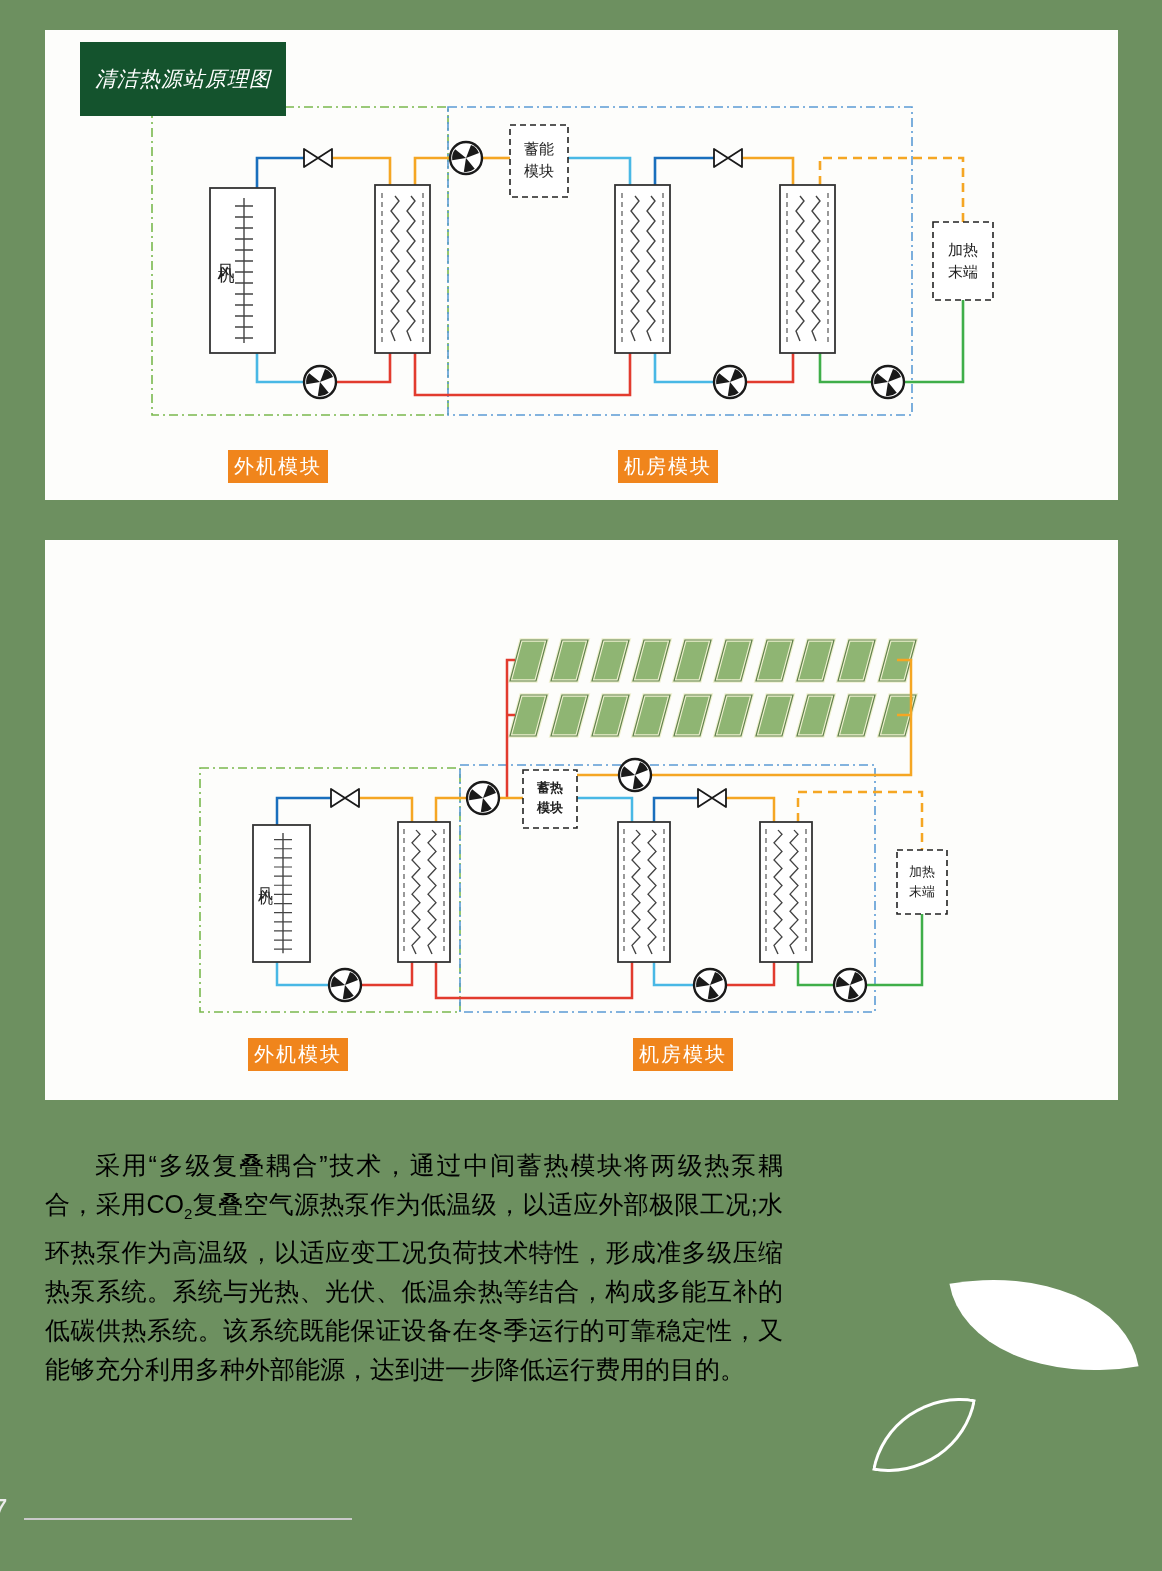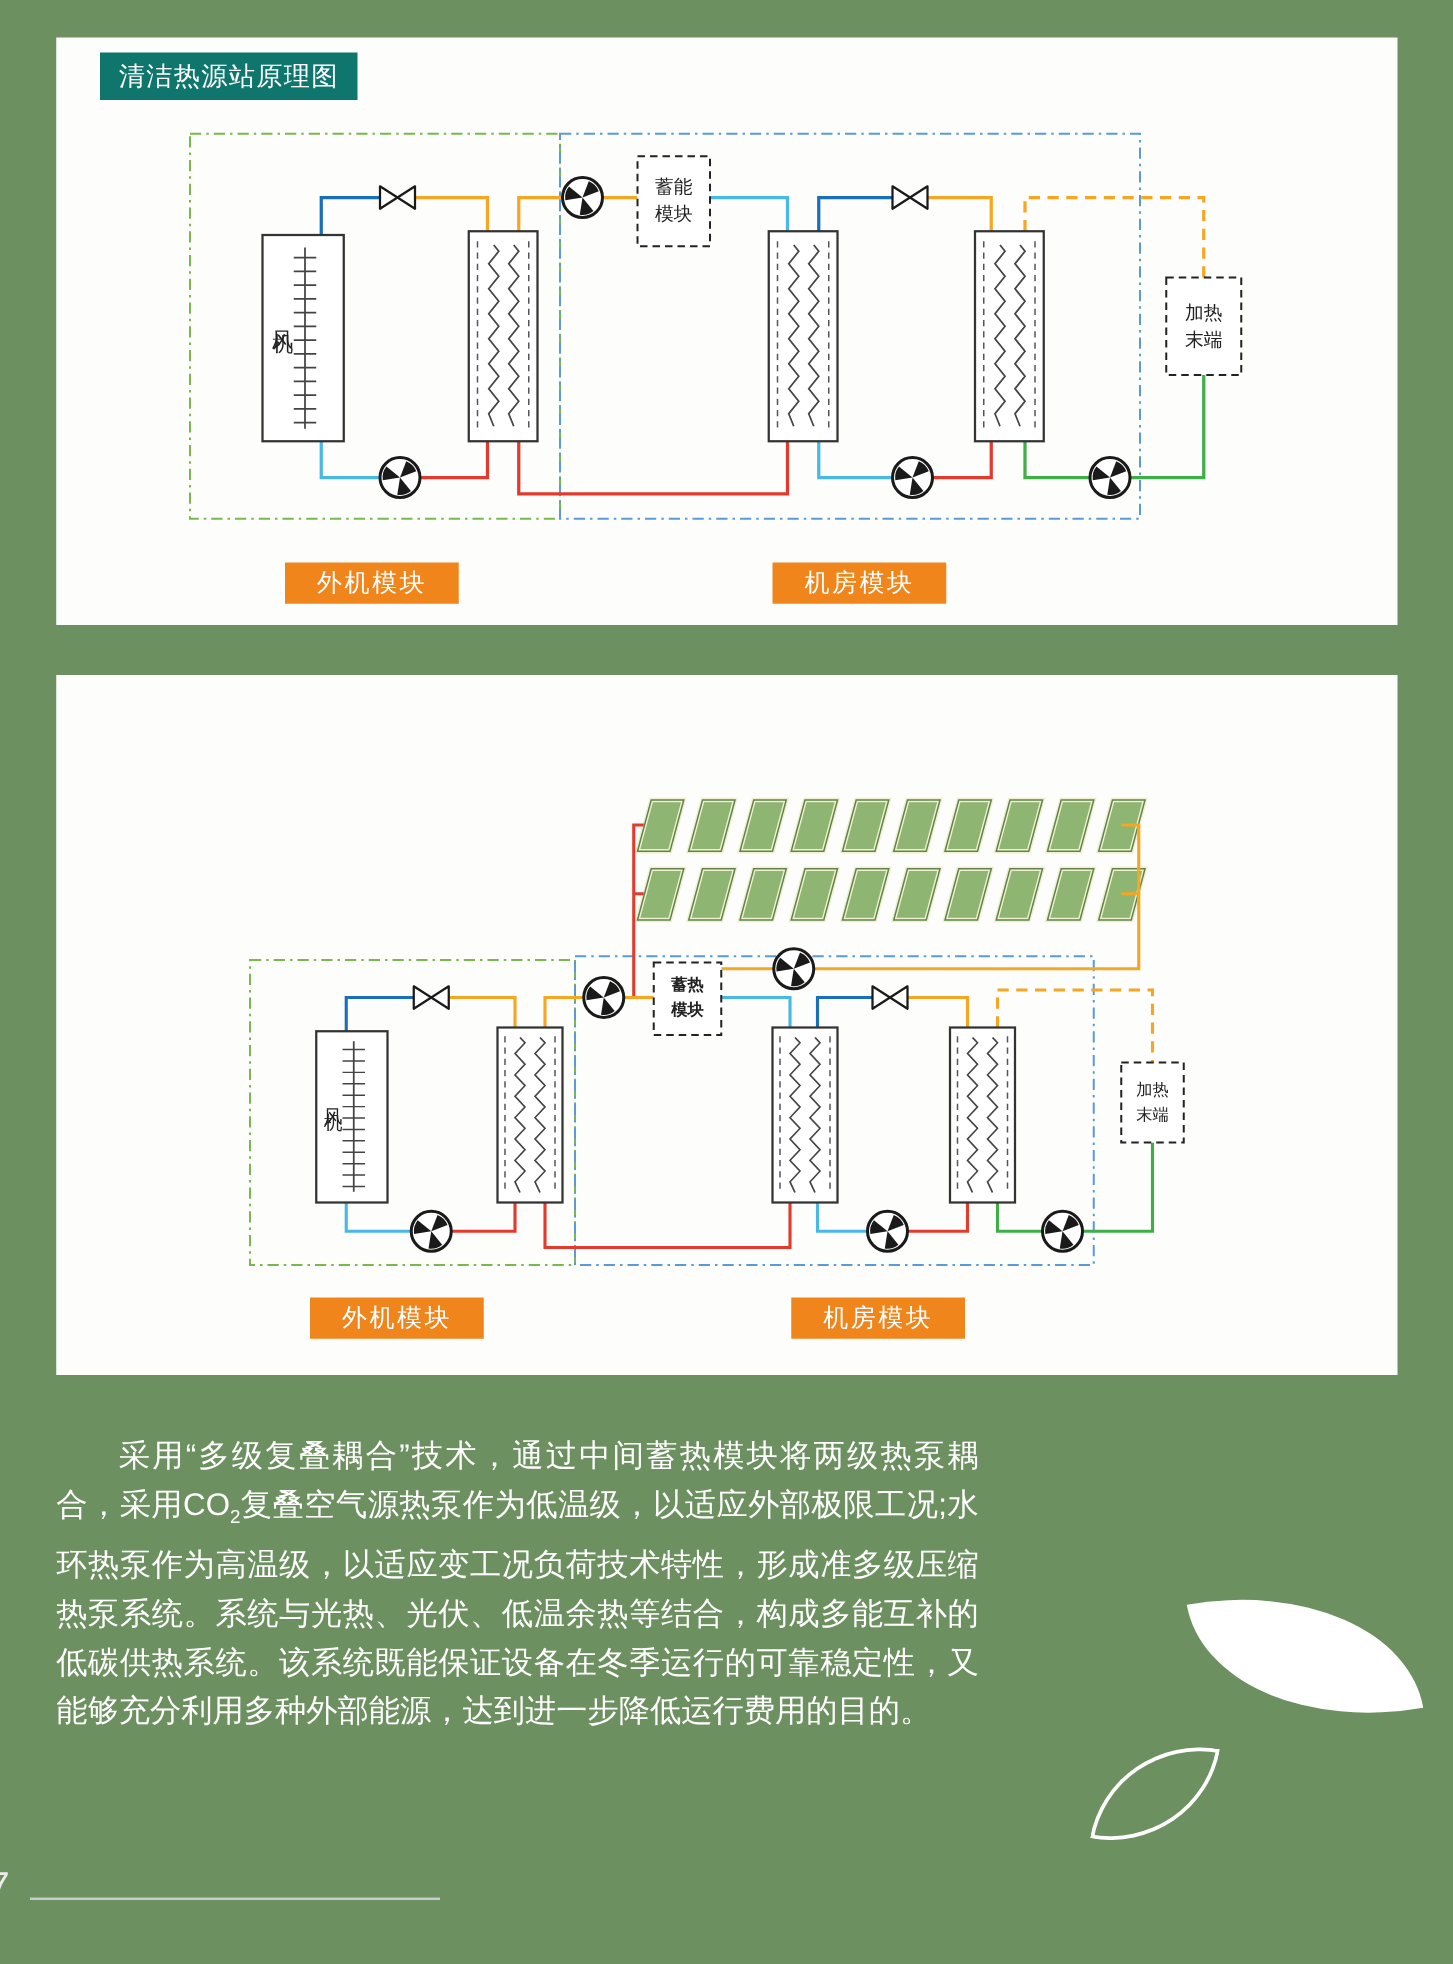--- a/index.html
+++ b/index.html
@@ -8,38 +8,39 @@
     position:relative;
     background:#6d9060;
     font-family:"Liberation Sans", sans-serif;
     overflow:hidden;
   }
   .panel { position:absolute; left:45px; width:1073px; background:#fdfdfb; }
   .panel1 { top:30px; height:470px; }
   .panel2 { top:540px; height:560px; }
   .panel-title {
     position:absolute; left:35px;
-    background:#0f766e; color:#ffffff;
-    font-size:21px; padding:5px 15px; letter-spacing:1px;
+    background:#14532d; color:#ffffff;
+    font-size:21px; padding:23px 15px; letter-spacing:1px;
     z-index:2;
+    font-style:italic;
   }
   .panel1 .panel-title { top:12px; }
   .panel2 .panel-title { top:28px; }
   .module-label {
-    position:absolute; width:139px; height:33px;
+    position:absolute; width:100px; height:33px;
     background:#f0851c; color:#ffffff; font-size:20px; letter-spacing:2px;
     display:flex; align-items:center; justify-content:center;
     z-index:2;
   }
   svg.diagram { position:absolute; left:0; top:0; width:100%; height:100%; }
   .svgtext { font-family:"Liberation Sans", sans-serif; fill:#222222; }
   .vtext { writing-mode:vertical-rl; text-orientation:upright; letter-spacing:3px; }
   .description {
     position:absolute; left:45px; top:1146px; width:738px;
-    color:#ffffff; font-size:25px; line-height:39px; text-align:justify;
+    color:#000000; font-size:25px; line-height:39px; text-align:justify;
   }
   .description p { text-indent:2em; }
   .description sub { font-size:15px; }
   .pagenum {
     position:absolute; left:-9px; top:1492px;
     color:#ececec; font-size:30px;
   }
   .pageline {
     position:absolute; left:24px; top:1518px; width:328px; height:2px;
     background:#c9c9c9;

